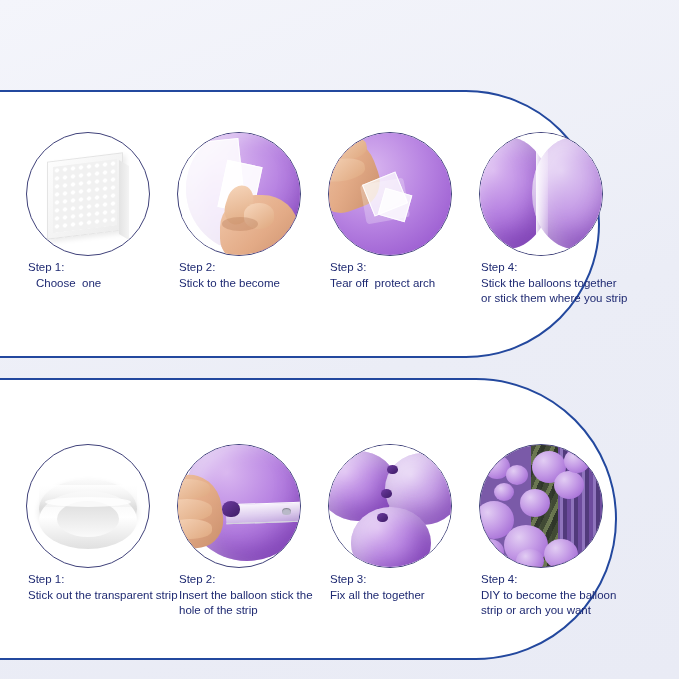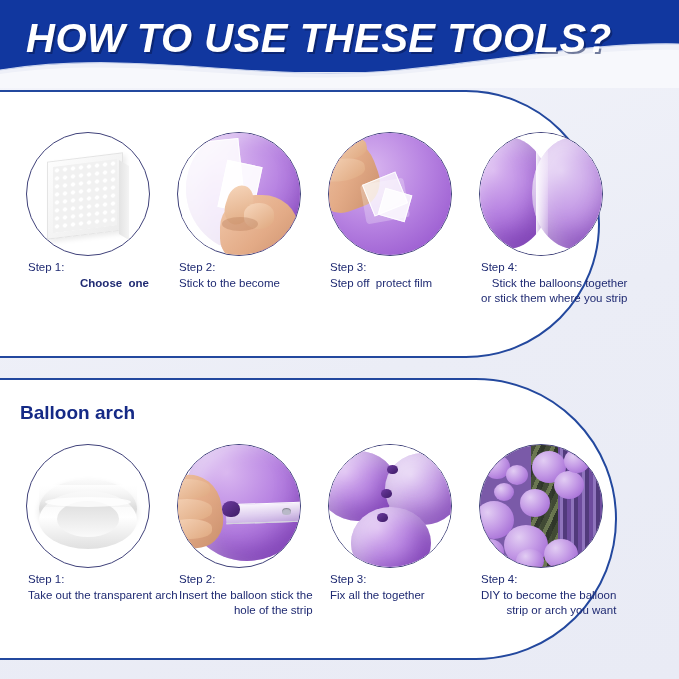--- a/index.html
+++ b/index.html
@@ -34,31 +34,31 @@
   }
   .panel-inner{position:absolute;left:40px;top:0;right:0;bottom:0;}
   #panel-1{top:90px;width:640px;height:268px;}
   #panel-2{top:378px;width:657px;height:282px;}
 
   .panel-title{
     position:absolute;left:18px;top:22px;
     font-size:19px;font-weight:bold;color:#152a86;
   }
 
-  .steps{position:absolute;left:0;top:0;width:100%;height:100%;text-align:right;}
+  .steps{position:absolute;left:0;top:0;width:100%;height:100%;}
   .step{position:absolute;top:0;}
   .circle{
     position:absolute;left:0;top:0;
     width:122px;height:122px;border-radius:50%;
     border:1px solid #40427a;overflow:hidden;background:#fff;
   }
   .step-label{position:absolute;left:2px;font-size:11.5px;color:#1f2a72;line-height:1.32;white-space:pre;}
   .step-num{top:128px;}
   .step-desc{top:144px;}
-  .step-desc.bold{font-weight:bold;left:10px;margin-left:44px;}
+  .step-desc.bold{font-weight:normal;left:10px;}
 
   
   .art{position:absolute;inset:0;}
   
   .sheet{position:absolute;left:20px;top:24px;width:74px;height:76px;
     background:linear-gradient(135deg,#fdfdfd,#ececec);
     transform:skewY(-7deg);border:1px solid #e4e4e4;
     box-shadow:3px 3px 5px rgba(0,0,0,.08);}
   .sheet-dots{position:absolute;inset:5px;
     background-image:radial-gradient(circle,#ffffff 36%,rgba(0,0,0,0) 38%);
@@ -109,29 +109,20 @@
     background:repeating-linear-gradient(90deg,#6d4c9e 0 4px,#8f74bd 4px 7px,#513a7c 7px 11px);}
   .arch-foliage{position:absolute;left:42%;top:0;width:22%;height:100%;
     background:repeating-linear-gradient(115deg,#3f4b2e 0 5px,#6a7a4a 5px 9px,#2c3622 9px 14px);
     opacity:.92;}
 </style>
 </head>
 <body>
 
 <div class="page">
 
-  <div class="header">
-    <div class="header-bg"></div>
-    <svg class="header-wave" viewBox="0 0 679 48" preserveAspectRatio="none">
-      <path d="M0,30 C140,8 260,44 400,30 C520,18 600,2 679,4 L679,48 L0,48 Z" fill="#eef0f8"></path>
-      <path d="M0,34 C140,14 260,48 400,34 C520,22 600,8 679,10 L679,48 L0,48 Z" fill="#ffffff" opacity=".55"></path>
-      <path d="M0,30 C140,8 260,44 400,30 C520,18 600,2 679,4" fill="none" stroke="#c9d3ec" stroke-width="1.2"></path>
-    </svg>
-    <div class="header-title">HOW TO USE THESE TOOLS?</div>
-  </div>
 
   <div class="panel" id="panel-1">
     <div class="panel-inner">
       <div class="steps">
 
         <div class="step" style="left:24px;top:40px;width:150px;">
           <div class="circle">
             <div class="art">
               <div class="sheet">
                   <div class="sheet-dots"></div>
@@ -165,21 +156,21 @@
               <div class="balloon" style="left:-4px;top:-4px;width:134px;height:134px;"></div>
               <div class="hand" style="left:-18px;top:6px;width:66px;height:72px;transform:rotate(-20deg);"></div>
               <div class="finger" style="left:-6px;top:6px;width:44px;height:22px;transform:rotate(-12deg);"></div>
               <div class="finger" style="left:-12px;top:26px;width:48px;height:22px;transform:rotate(-8deg);"></div>
               <div class="film" style="left:38px;top:44px;width:34px;height:32px;transform:rotate(-22deg);background:rgba(255,255,255,.72);"></div>
               <div class="film" style="left:52px;top:58px;width:26px;height:26px;transform:rotate(16deg);background:rgba(255,255,255,.85);"></div>
               <div style="position:absolute;left:34px;top:48px;width:44px;height:40px;background:rgba(255,255,255,.25);border-radius:4px;transform:rotate(-10deg);"></div>
             </div>
           </div>
           <div class="step-label step-num">Step 3:</div>
-          <div class="step-label step-desc">Step off  protect film</div>
+          <div class="step-label step-desc">Tear off  protect arch</div>
         </div>
 
         <div class="step" style="left:477px;top:40px;width:160px;">
           <div class="circle">
             <div class="art" style="background:#fff;">
               <div class="balloon shine" style="left:-16px;top:4px;width:86px;height:112px;border-radius:50%;"></div>
               <div class="balloon light shine" style="left:52px;top:4px;width:86px;height:112px;border-radius:50%;"></div>
               <div style="position:absolute;left:56px;top:0;width:12px;height:122px;background:linear-gradient(90deg,rgba(255,255,255,.9),rgba(255,255,255,.2));"></div>
             </div>
           </div>
@@ -187,35 +178,34 @@
           <div class="step-label step-desc">Stick the balloons together
 or stick them where you strip</div>
         </div>
 
       </div>
     </div>
   </div>
 
   <div class="panel" id="panel-2">
     <div class="panel-inner">
-      <div class="panel-title">Balloon arch</div>
       <div class="steps">
 
         <div class="step" style="left:24px;top:64px;width:160px;">
           <div class="circle">
             <div class="art">
               <div class="roll-outer"></div>
               <div class="roll-front"></div>
               <div class="roll-band"></div>
               <div class="roll-hole"></div>
               <div style="position:absolute;left:18px;top:52px;width:86px;height:10px;background:rgba(255,255,255,.8);border-radius:50%;"></div>
             </div>
           </div>
           <div class="step-label step-num">Step 1:</div>
-          <div class="step-label step-desc">Take out the transparent arch</div>
+          <div class="step-label step-desc">Stick out the transparent strip</div>
         </div>
 
         <div class="step" style="left:175px;top:64px;width:160px;">
           <div class="circle">
             <div class="art">
               <div class="balloon shine" style="left:6px;top:-10px;width:126px;height:126px;"></div>
               <div class="strip" style="left:48px;top:58px;width:78px;height:18px;transform:rotate(-2deg);"></div>
               <div class="strip-hole" style="left:104px;top:63px;"></div>
               <div class="knot" style="left:44px;top:56px;width:18px;height:16px;"></div>
               <div class="hand" style="left:-24px;top:30px;width:68px;height:74px;transform:rotate(-8deg);"></div>

